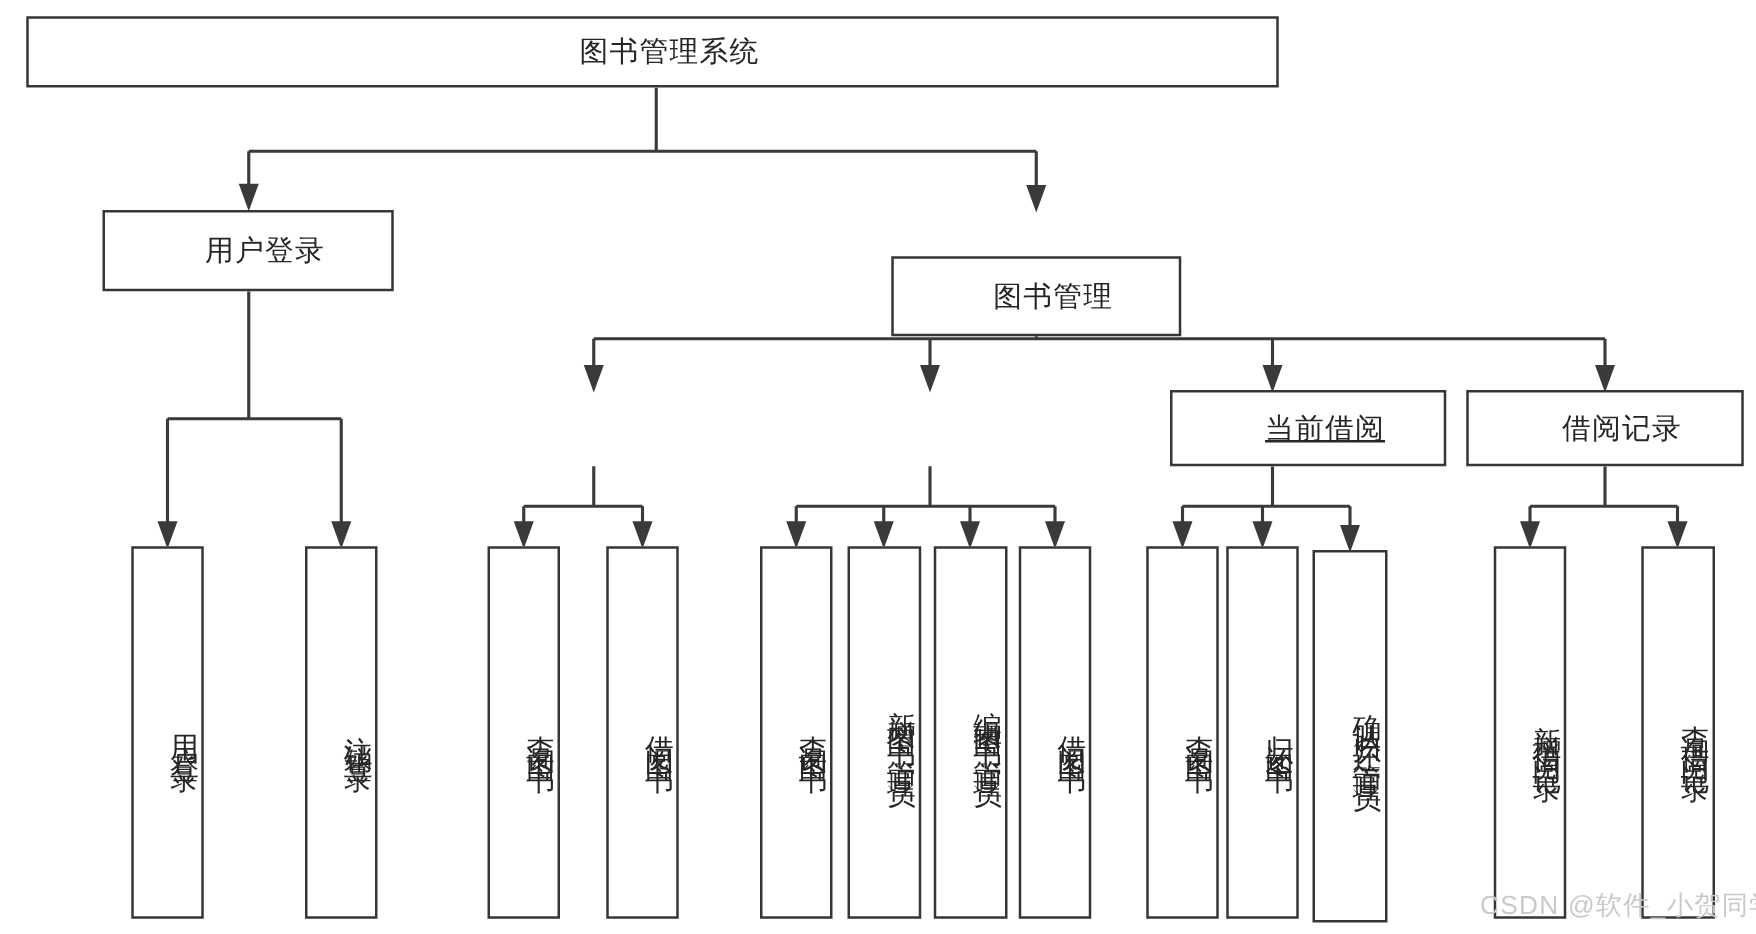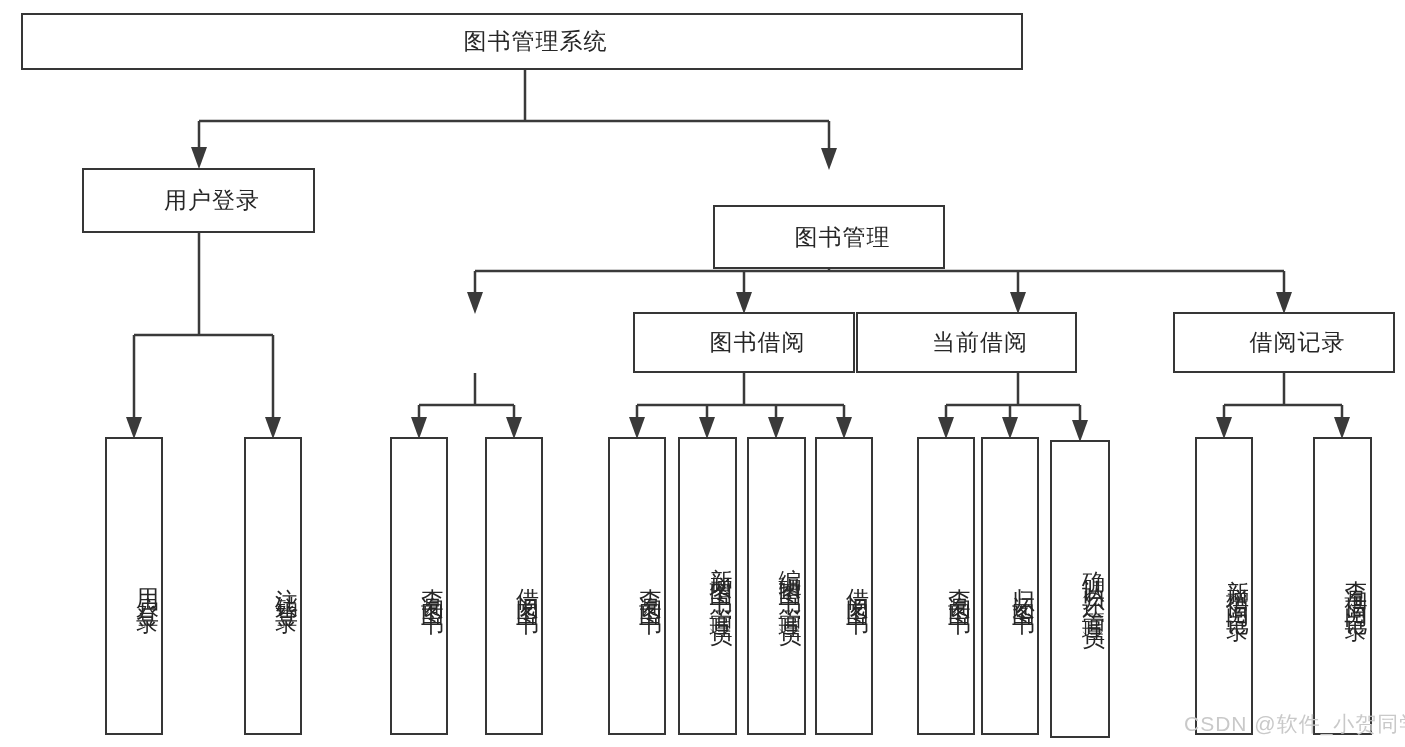--- a/index.html
+++ b/index.html
@@ -92,24 +92,21 @@
     <span class="lbl">图书管理系统</span>
   </div>
 
   <div class="box" style="left:82px;top:168px;width:233px;height:65px;">
     <span class="lbl">用户登录</span>
   </div>
   <div class="box" style="left:713px;top:169px;width:232px;height:64px;margin-top:36px;">
     <span class="lbl">图书管理</span>
   </div>
 
-  <div class="box" style="left:633px;top:312px;width:222px;height:61px;">
-    <span class="lbl">图书借阅</span>
-  </div>
-  <div class="box" style="left:856px;top:312px;width:221px;height:61px;">
+  <div class="box" style="left:936px;top:312px;width:221px;height:61px;text-decoration:underline;">
     <span class="lbl">当前借阅</span>
   </div>
   <div class="box" style="left:1173px;top:312px;width:222px;height:61px;">
     <span class="lbl">借阅记录</span>
   </div>
 
   <div class="box v" style="left:105px;top:437px;width:58px;height:298px;">
     <span class="lbl">用户登录</span>
   </div>
   <div class="box v" style="left:244px;top:437px;width:58px;height:298px;">

